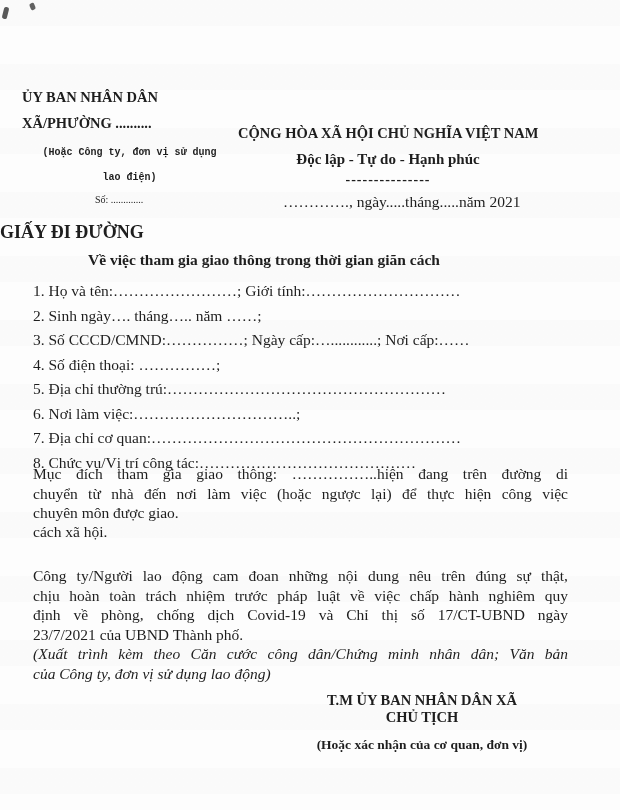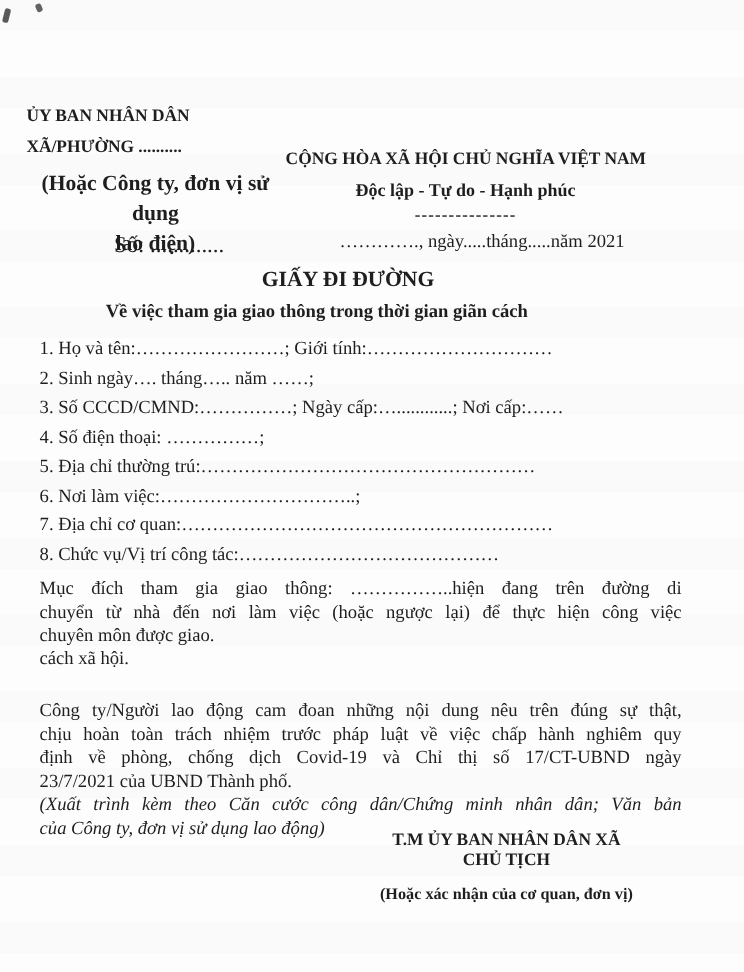--- a/index.html
+++ b/index.html
@@ -13,36 +13,36 @@
         rgba(255,255,255,0) 26px, rgba(255,255,255,0) 64px),
       #fdfdfd;
     font-family: "Liberation Serif", "DejaVu Serif", serif;
     color: #1e1e1e;
     overflow: hidden;
   }
   .abs { position: absolute; }
   .nowrap { white-space: nowrap; }
 
   .issuer       { left:22px;  top:84px;  width:215px; font-size:14.5px; line-height:26px; font-weight:bold; text-align:left; }
-  .issuer-note  { left:22px;  top:140px; width:215px; font-size:18px; line-height:25px; font-weight:bold; text-align:center; }
+  .issuer-note  { left:22px;  top:140px; width:215px; font-size:10px; line-height:25px; font-weight:bold; text-align:center;font-family:Liberation Mono, monospace; }
   .national     { left:238px; top:84px;  width:300px; text-align:center;margin-top:36px; }
   .country      { font-size:14.5px; line-height:26px; font-weight:bold; white-space:nowrap; }
   .motto        { font-size:15px;   line-height:26px; font-weight:bold; }
   .separator    { font-size:14px;   line-height:14px; font-weight:bold; letter-spacing:1px; margin-top:1px; }
 
-  .doc-number   { left:95px;  top:194px; font-size:19px;text-align:right; }
+  .doc-number   { left:95px;  top:194px; font-size:10px;text-align:right; }
   .date-line    { left:283px; top:193px; font-size:15.5px; }
 
-  .title        { left:0; top:222px; width:580px; text-align:center; font-weight:bold; font-size:18px; }
+  .title        { left:0; top:222px; width:580px; font-weight:bold; font-size:18px; }
   .subtitle     { left:0; top:251px; width:528px; text-align:center; font-weight:bold; font-size:15.5px; }
 
   .fields       { left:33px; top:279px; width:535px; font-size:15.5px; line-height:24.5px; overflow:hidden; }
   .fields .field{ white-space:nowrap; }
 
-  .para         { left:33px; width:535px; font-size:15.5px; line-height:19.5px; overflow:hidden;margin-top:17px; }
+  .para         { left:33px; width:535px; font-size:15.5px; line-height:19.5px; overflow:hidden; }
   .p1 { top:464px; }
   .p2 { top:522px; }
   .p3 { top:566px; }
   .p4 { top:644px; font-style:italic; }
   .para .jline  { white-space:nowrap; }
   .para.justified .jline:not(:last-child) { text-align-last: justify; }
 
   .signature    { left:270px; top:692px; width:304px; text-align:center; }
   .sig-1        { font-size:14.5px; line-height:17px; font-weight:bold; }
   .sig-2        { font-size:14.5px; line-height:17px; font-weight:bold; }

